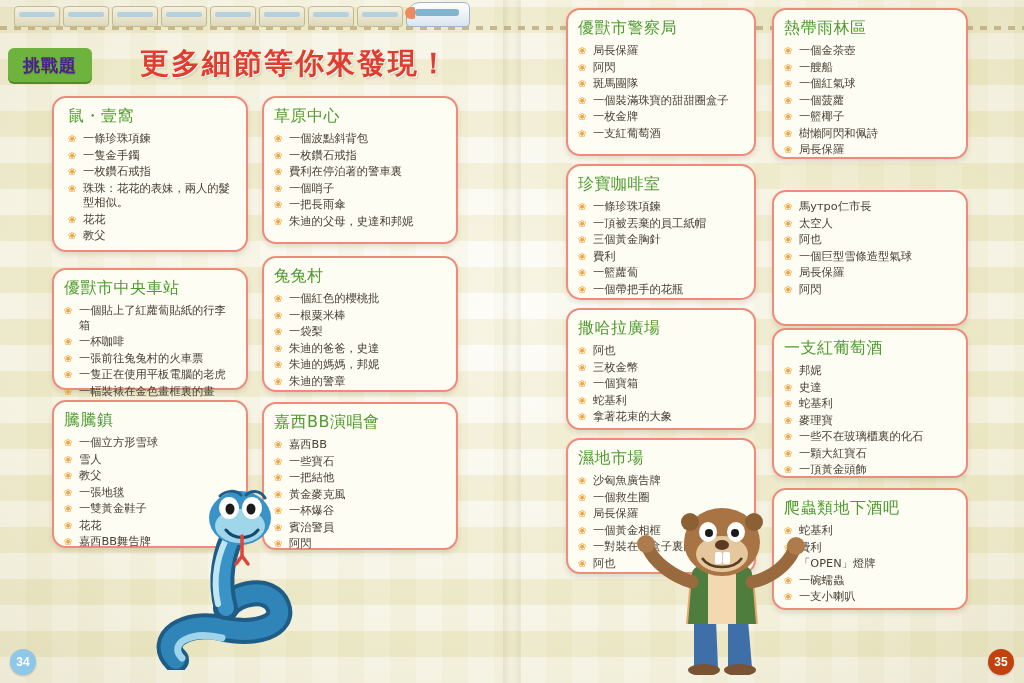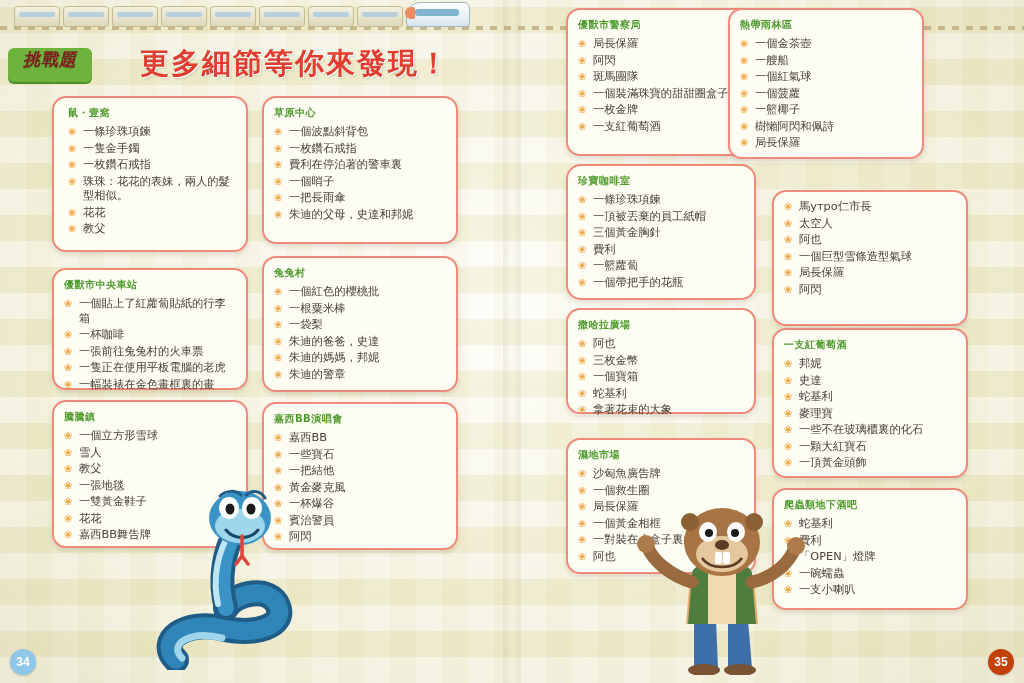--- a/index.html
+++ b/index.html
@@ -65,22 +65,22 @@
   .loco:before{
     content:"";position:absolute;left:-2px;top:4px;width:10px;height:12px;
     background:#ef8a5e;border-radius:8px 2px 2px 8px;
   }
 
   
   .badge{
     position:absolute;left:8px;top:48px;width:84px;height:34px;
     background:#6fb33f;border-radius:6px;
     box-shadow:0 2px 0 #4f8c2a;
-    display:flex;align-items:flex-start;justify-content:center;
-    color:#7f1d1d;font-size:17px;font-weight:bold;letter-spacing:1px;font-style:italic;
+    display:flex;align-items:center;justify-content:center;
+    color:#4c1d95;font-size:17px;font-weight:bold;letter-spacing:1px;
   }
   .badge span{ text-shadow:0 1px 1px rgba(0,0,0,.25); }
 
   
   .heading{
     position:absolute;left:104px;top:44px;
     font-size:29px;font-weight:bold;color:#e03c2f;
     letter-spacing:2px;
     text-shadow:1px 1px 0 #fff, 2px 2px 2px rgba(0,0,0,.12);
     font-family:"DejaVu Sans","Liberation Sans",sans-serif;
@@ -92,22 +92,22 @@
     position:absolute;
     background:#fdfdf4;
     border:2.5px solid #f08a7a;
     border-radius:14px;
     box-shadow:0 3px 5px rgba(120,100,70,.18);
     padding:8px 10px 10px 10px;
     box-sizing:border-box;
   }
   .panel h3{
     margin:0 0 5px 0;
-    font-size:10px;
-    font-weight:bold;
+    font-size:16px;
+    font-weight:normal;
     color:#4f9b2e;
     letter-spacing:.5px;
     font-family:"DejaVu Sans","Liberation Sans",sans-serif;
   }
   .panel.green h3{color:#4f9b2e;}
   .panel ul{
     margin:0;padding:0;list-style:none;
   }
   .panel li{
     position:relative;
@@ -256,21 +256,21 @@
   <ul>
     <li><span class="paw">❀</span><span>一條珍珠項鍊</span></li>
     <li><span class="paw">❀</span><span>一頂被丟棄的員工紙帽</span></li>
     <li><span class="paw">❀</span><span>三個黃金胸針</span></li>
     <li><span class="paw">❀</span><span>費利</span></li>
     <li><span class="paw">❀</span><span>一籃蘿蔔</span></li>
     <li><span class="paw">❀</span><span>一個帶把手的花瓶</span></li>
   </ul>
 </div>
 
-<div class="panel green" style="left:566px;top:308px;width:190px;height:106px;">
+<div class="panel green" style="left:566px;top:308px;width:190px;height:122px;">
   <h3>撒哈拉廣場</h3>
   <ul>
     <li><span class="paw">❀</span><span>阿也</span></li>
     <li><span class="paw">❀</span><span>三枚金幣</span></li>
     <li><span class="paw">❀</span><span>一個寶箱</span></li>
     <li><span class="paw">❀</span><span>蛇基利</span></li>
     <li><span class="paw">❀</span><span>拿著花束的大象</span></li>
   </ul>
 </div>
 
@@ -279,21 +279,21 @@
   <ul>
     <li><span class="paw">❀</span><span>沙匈魚廣告牌</span></li>
     <li><span class="paw">❀</span><span>一個救生圈</span></li>
     <li><span class="paw">❀</span><span>局長保羅</span></li>
     <li><span class="paw">❀</span><span>一個黃金相框</span></li>
     <li><span class="paw">❀</span><span>一對裝在小盒子裏的耳環</span></li>
     <li><span class="paw">❀</span><span>阿也</span></li>
   </ul>
 </div>
 
-<div class="panel green" style="left:728px;top:8px;width:196px;height:151px;">
+<div class="panel green" style="left:772px;top:8px;width:196px;height:151px;">
   <h3>熱帶雨林區</h3>
   <ul>
     <li><span class="paw">❀</span><span>一個金茶壺</span></li>
     <li><span class="paw">❀</span><span>一艘船</span></li>
     <li><span class="paw">❀</span><span>一個紅氣球</span></li>
     <li><span class="paw">❀</span><span>一個菠蘿</span></li>
     <li><span class="paw">❀</span><span>一籃椰子</span></li>
     <li><span class="paw">❀</span><span>樹懶阿閃和佩詩</span></li>
     <li><span class="paw">❀</span><span>局長保羅</span></li>
   </ul>

